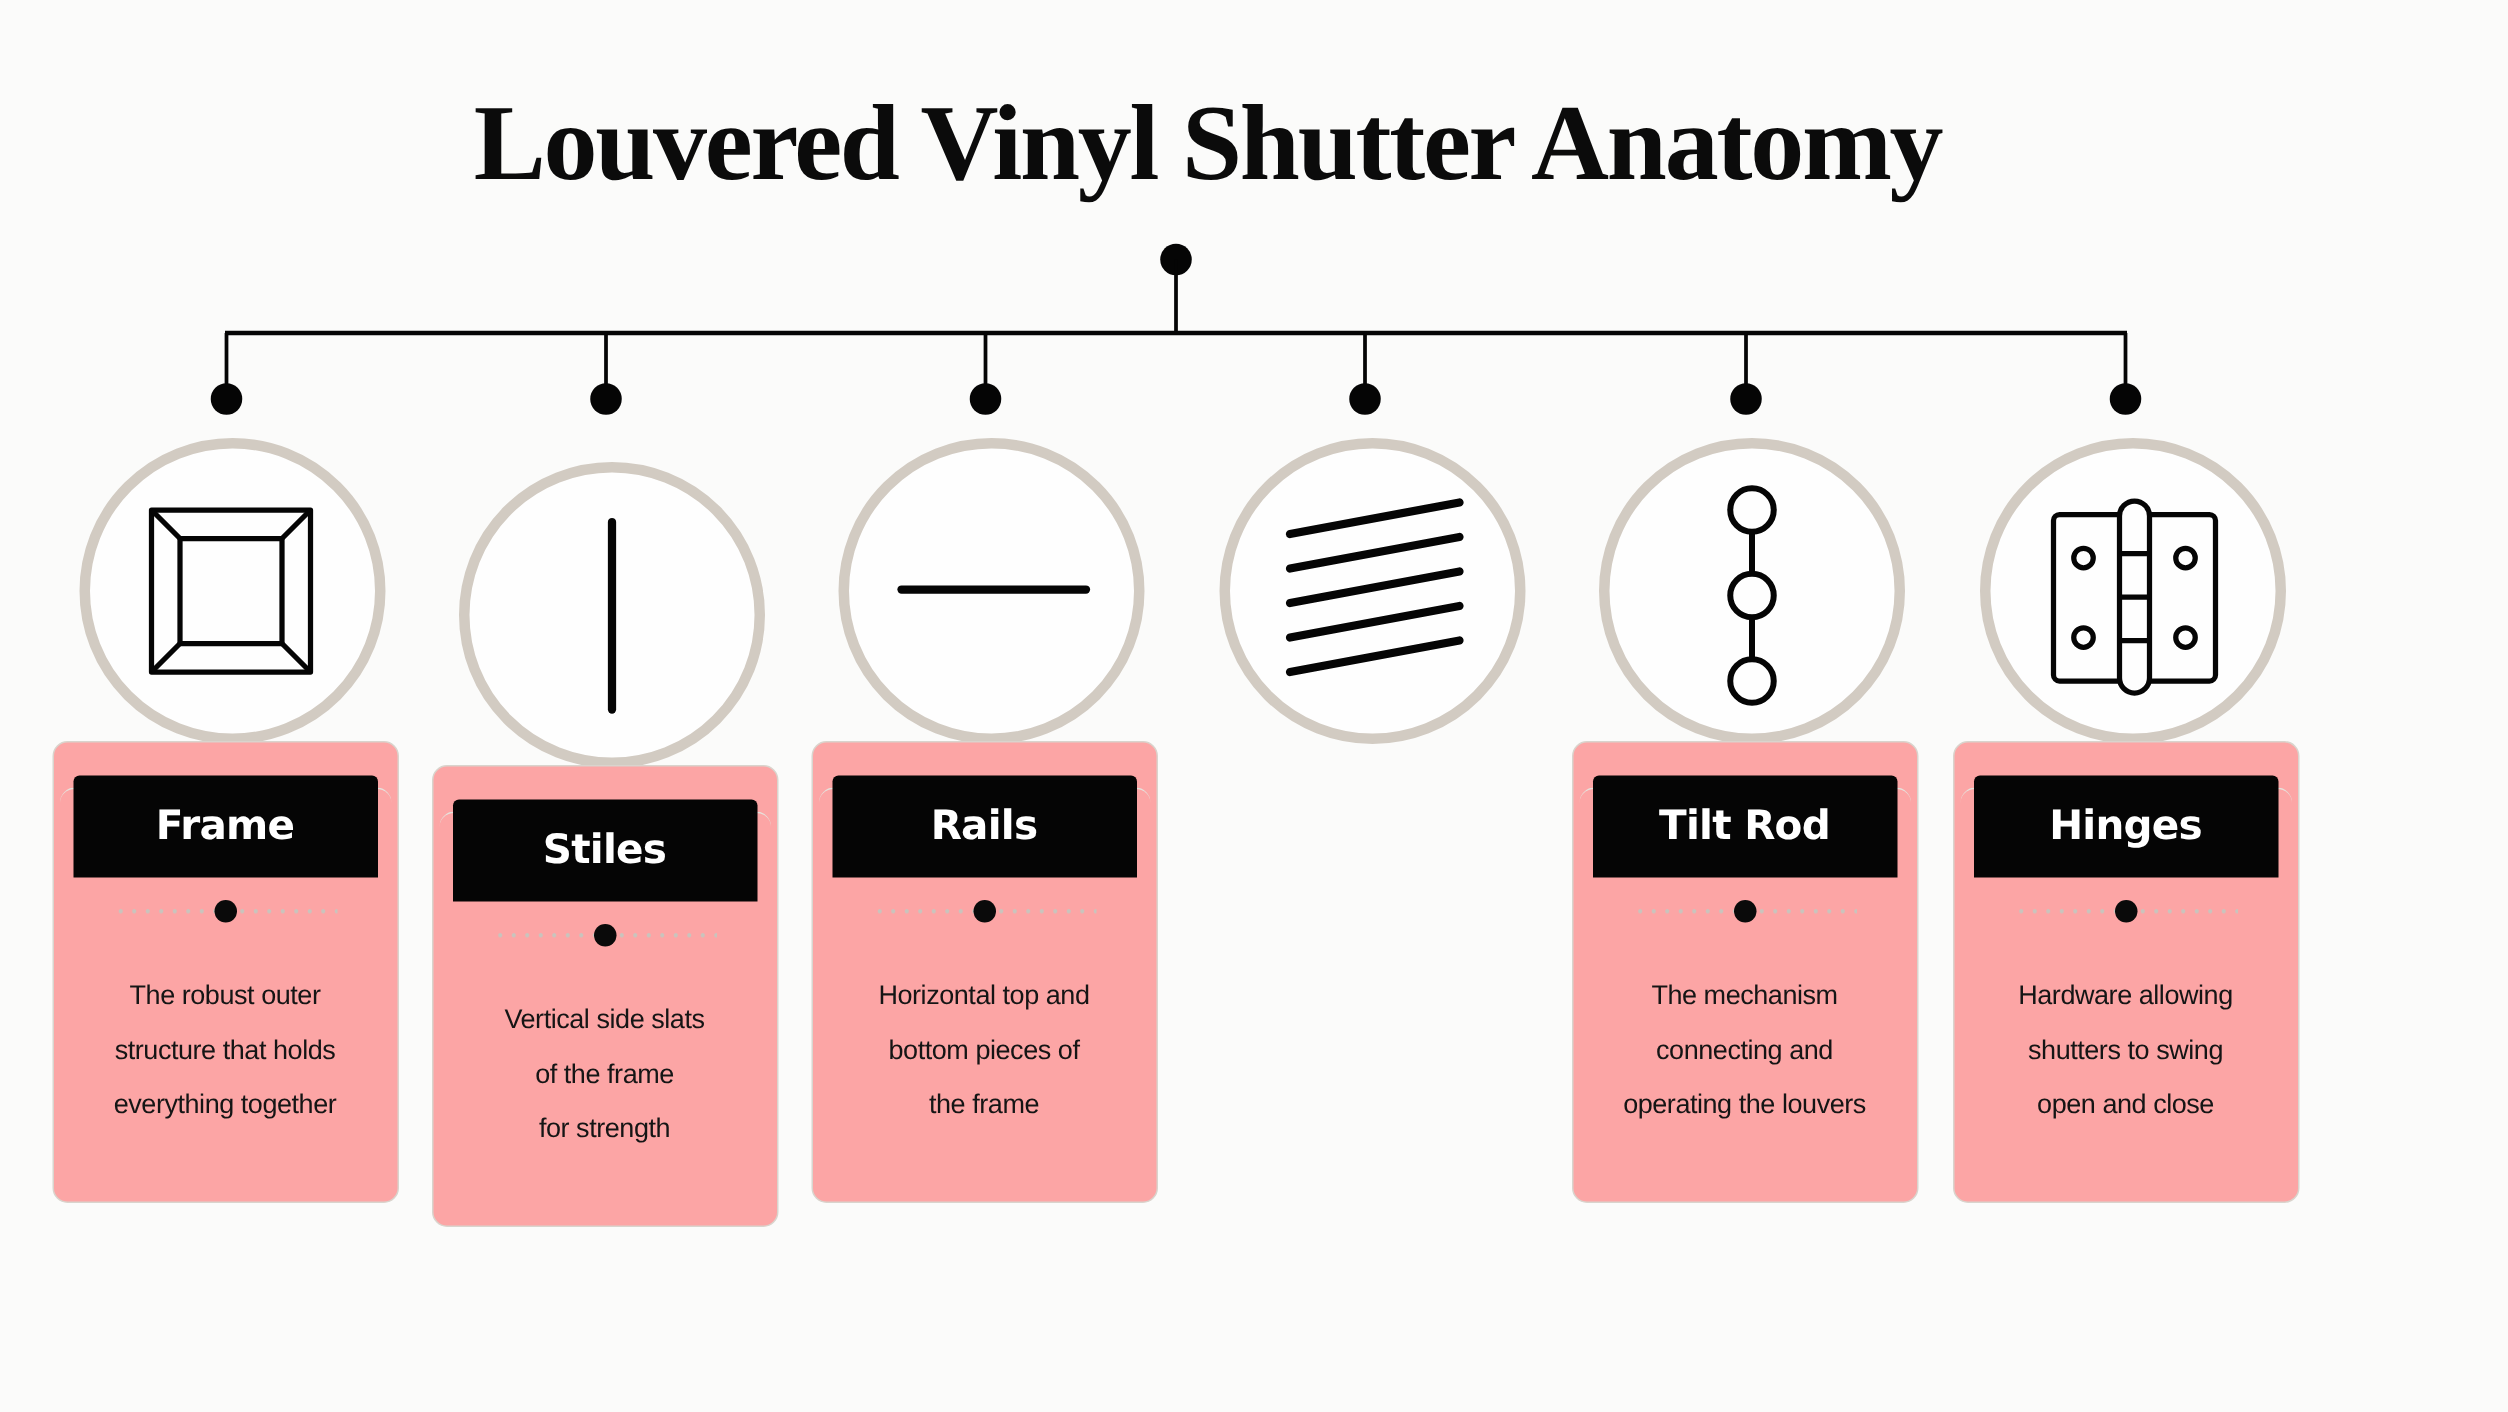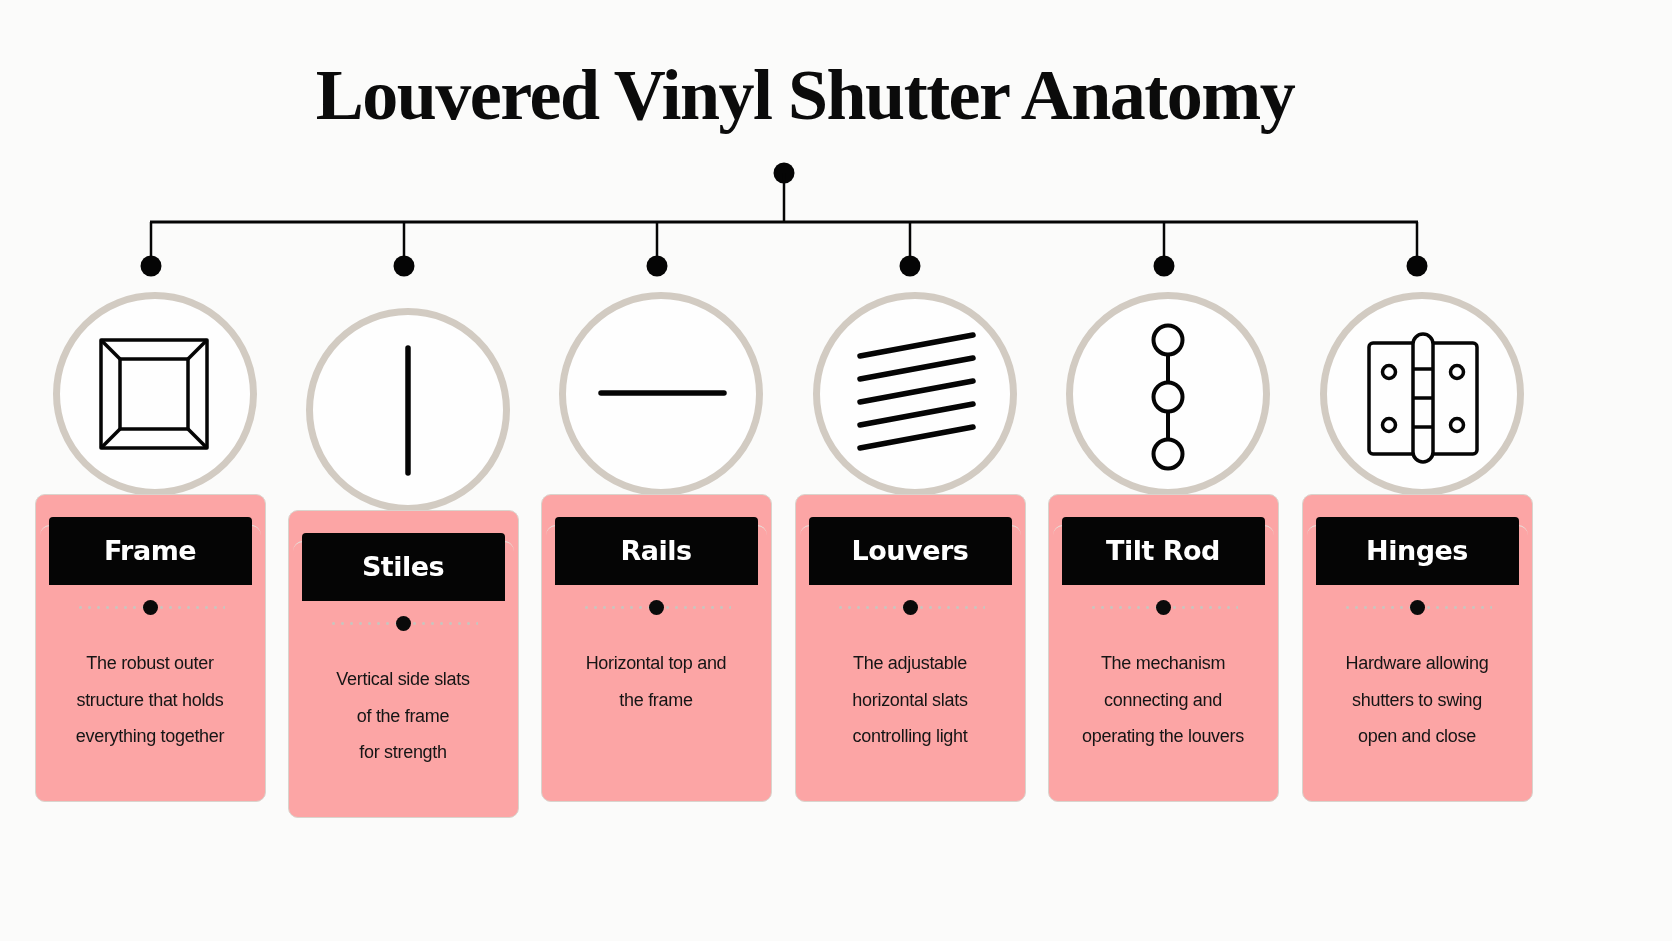--- a/index.html
+++ b/index.html
@@ -160,50 +160,37 @@
   <div class="card">
     <div class="ghost"></div>
     <div class="label-bar">Rails</div>
     <div class="sep">
       <div class="dots-l"></div>
         <div class="center-dot"></div>
         <div class="dots-r"></div>
     </div>
     <div class="desc">
       <span>Horizontal top and</span>
+      <span>bottom pieces of</span>
       <span>the frame</span>
     </div>
   </div>
 </div>
 
 <div class="col" style="left:784px;">
   <div class="icon-ring">
     <svg width="190" height="190" viewBox="0 0 190 190">
       <g stroke="#050505" stroke-width="5.5" stroke-linecap="round">
         <line x1="40" y1="57" x2="153" y2="36"></line>
         <line x1="40" y1="80" x2="153" y2="59"></line>
         <line x1="40" y1="103" x2="153" y2="82"></line>
         <line x1="40" y1="126" x2="153" y2="105"></line>
         <line x1="40" y1="149" x2="153" y2="128"></line>
       </g>
     </svg>
-  </div>
-  <div class="card">
-    <div class="ghost"></div>
-    <div class="label-bar">Louvers</div>
-    <div class="sep">
-      <div class="dots-l"></div>
-        <div class="center-dot"></div>
-        <div class="dots-r"></div>
-    </div>
-    <div class="desc">
-      <span>The adjustable</span>
-      <span>horizontal slats</span>
-      <span>controlling light</span>
-    </div>
   </div>
 </div>
 
 <div class="col" style="left:1037px;">
   <div class="icon-ring">
     <svg width="190" height="190" viewBox="0 0 190 190">
       <g fill="#fefefe" stroke="#050505" stroke-width="4">
         <line x1="95" y1="54" x2="95" y2="142"></line>
         <circle cx="95" cy="41" r="14.5"></circle>
         <circle cx="95" cy="98" r="14.5"></circle>

